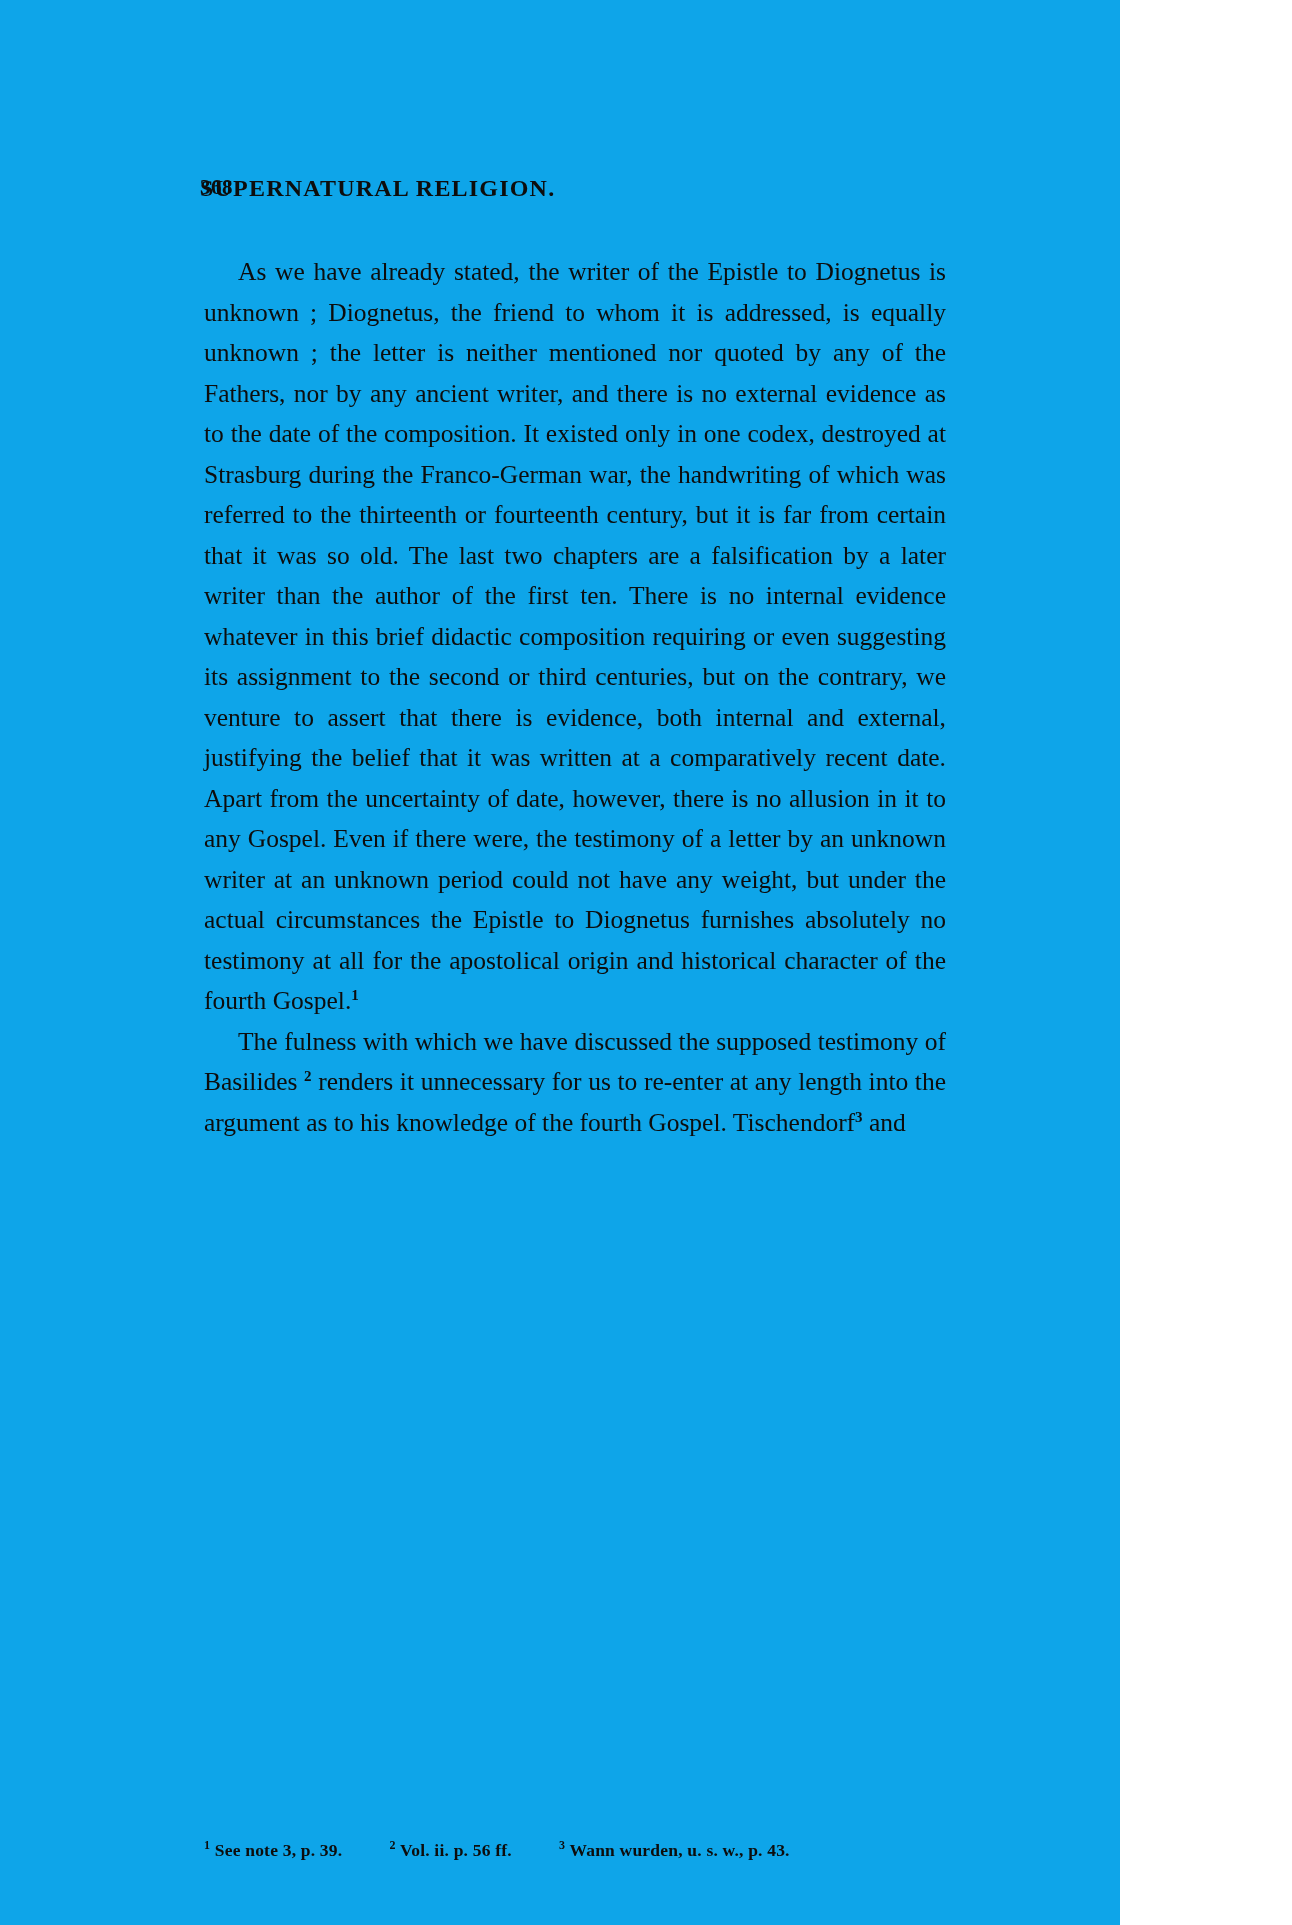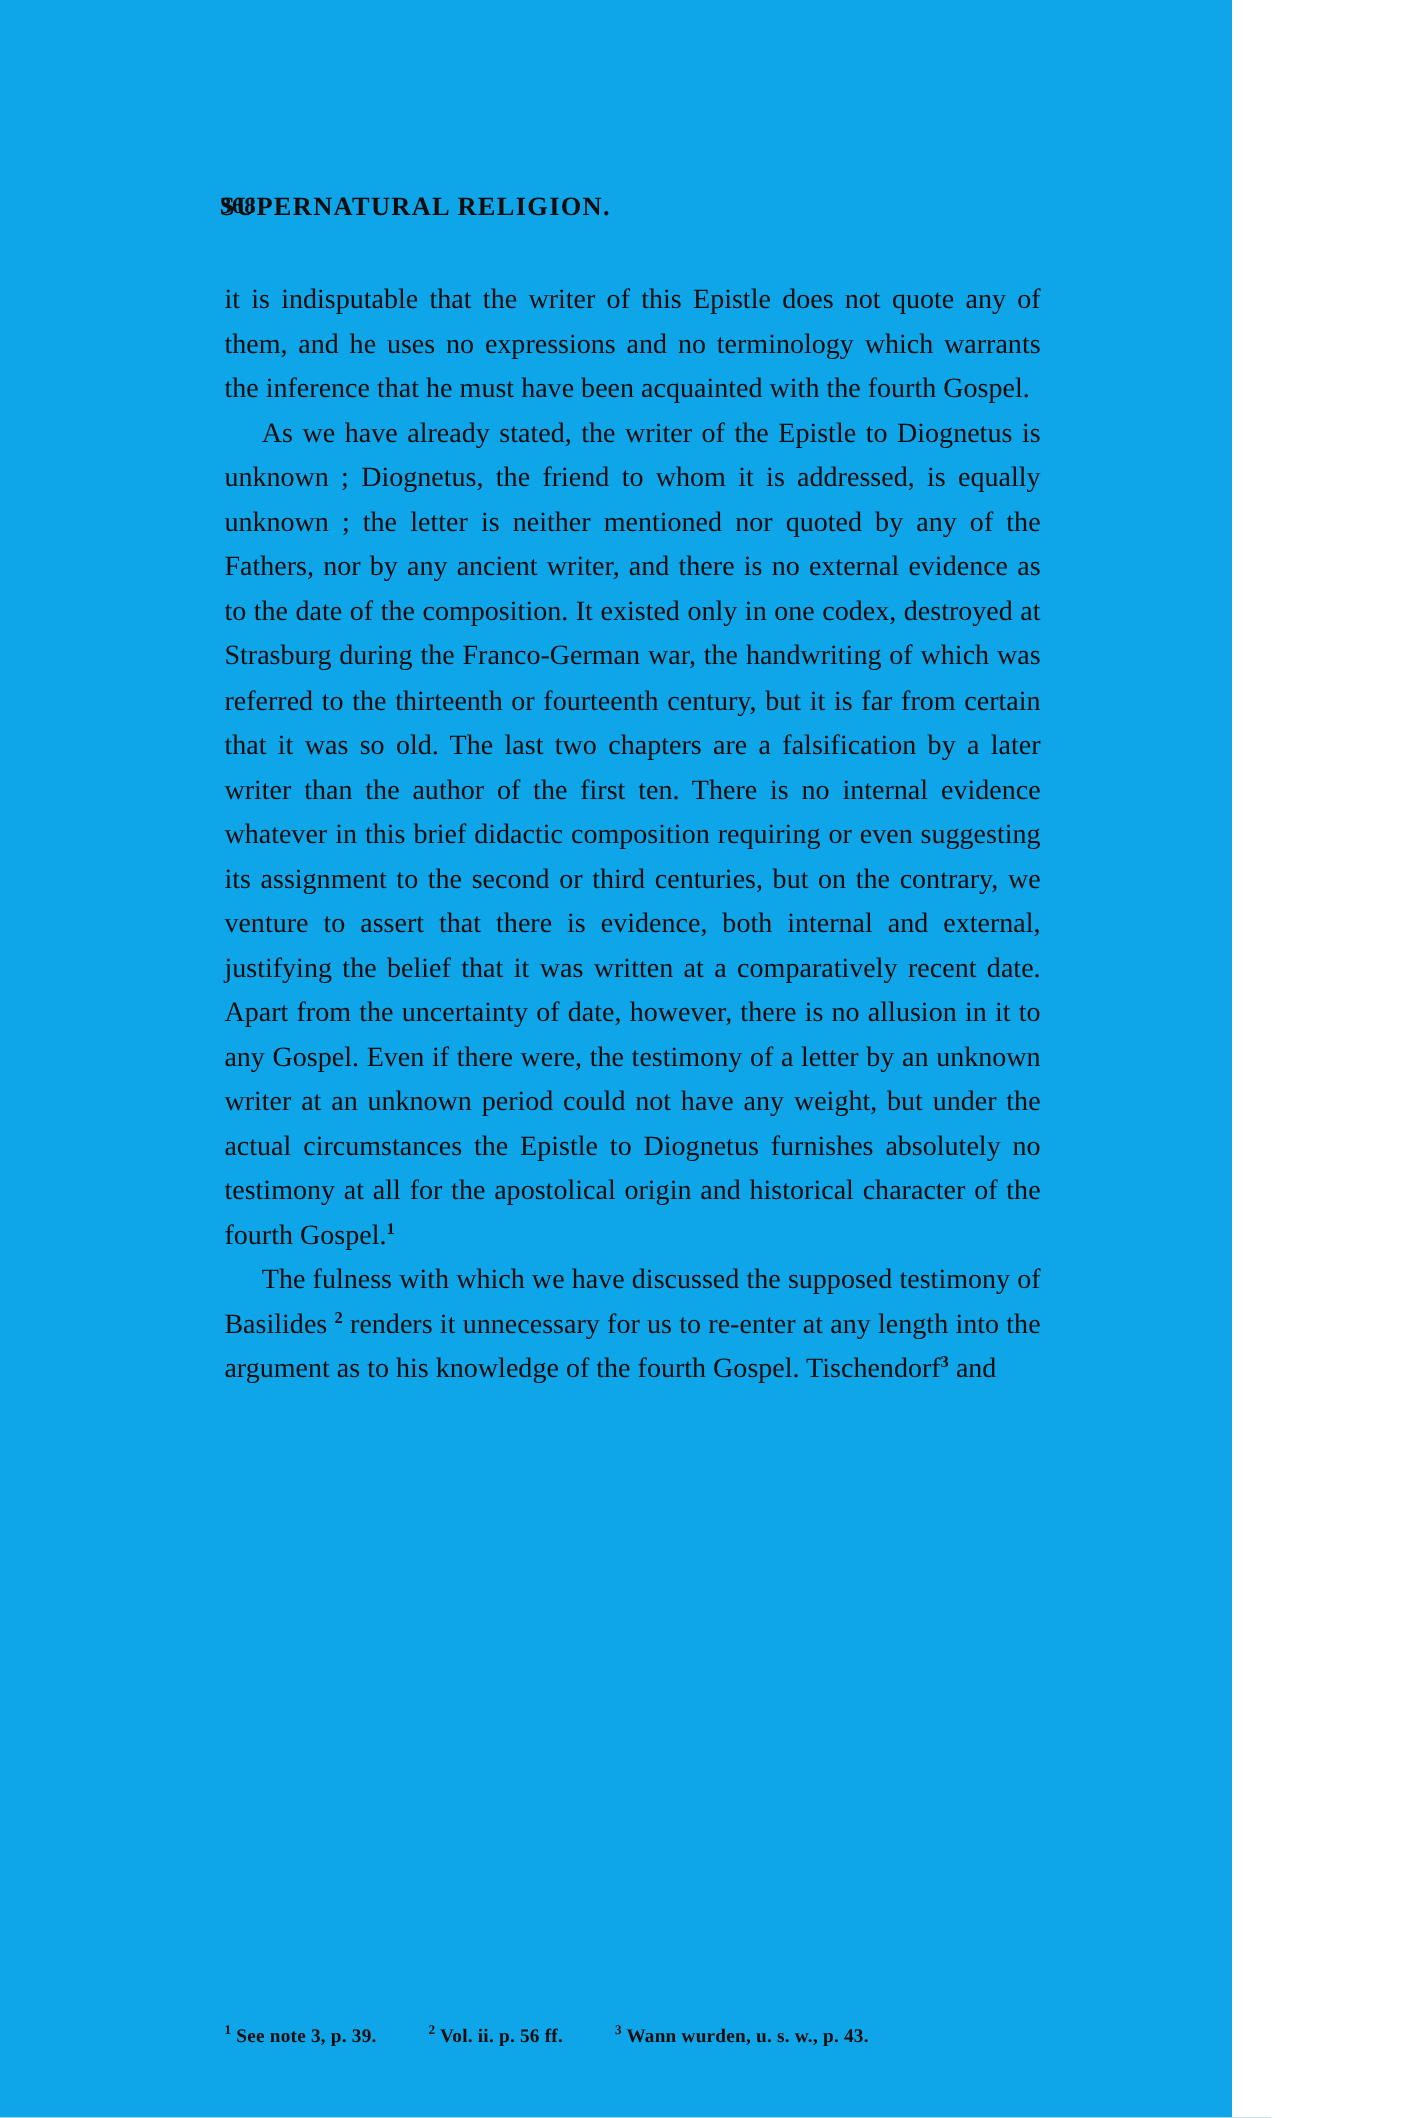--- a/index.html
+++ b/index.html
@@ -105,21 +105,20 @@
 
 <div class="page">
 
   <div class="header">
     <span class="folio">368</span>
     <span class="running-title">SUPERNATURAL RELIGION.</span>
   </div>
 
   <div class="body-col">
 
-    <p class="para small-first">it is indisputable that the writer of this Epistle does not quote any of them, and he uses no expressions and no terminology which warrants the inference that he must have been acquainted with the fourth Gospel.</p>
 
     <p class="para indent"><span>As we have already stated, the writer of the Epistle to Diognetus is unknown ; Diognetus, the friend to whom it is addressed, is equally unknown ; the letter is neither mentioned nor quoted by any of the Fathers, nor by any ancient writer, and there is no external evidence as to the date of the composition.  It existed only in one codex, destroyed at Strasburg during the Franco-German war, the handwriting of which was referred to the thirteenth or fourteenth century, but it is far from certain that it was so old.  The last two chapters are a falsification by a later writer than the author of the first ten.  There is no internal evidence whatever in this brief didactic composition requiring or even suggesting its assignment to the second or third centuries, but on the contrary, we venture to assert that there is evidence, both internal and external, justifying the belief that it was written at a comparatively recent date.  Apart from the uncertainty of date, however, there is no allusion in it to any Gospel.  Even if there were, the testimony of a letter by an unknown writer at an unknown period could not have any weight, but under the actual circumstances the Epistle to Diognetus furnishes absolutely no testimony at all for the apostolical origin and historical character of the fourth Gospel.</span><sup class="note">1</sup></p>
 
     <p class="para indent"><span>The fulness with which we have discussed the supposed testimony of Basilides </span><sup class="note">2</sup><span> renders it unnecessary for us to re-enter at any length into the argument as to his knowledge of the fourth Gospel.  Tischendorf</span><sup class="note">3</sup><span> and</span></p>
 
   </div>
 
   <div class="footnotes">
     <span class="fn"><sup>1</sup> <span>See note 3, p. 39.</span></span>
     <span class="fn-sep"></span>

